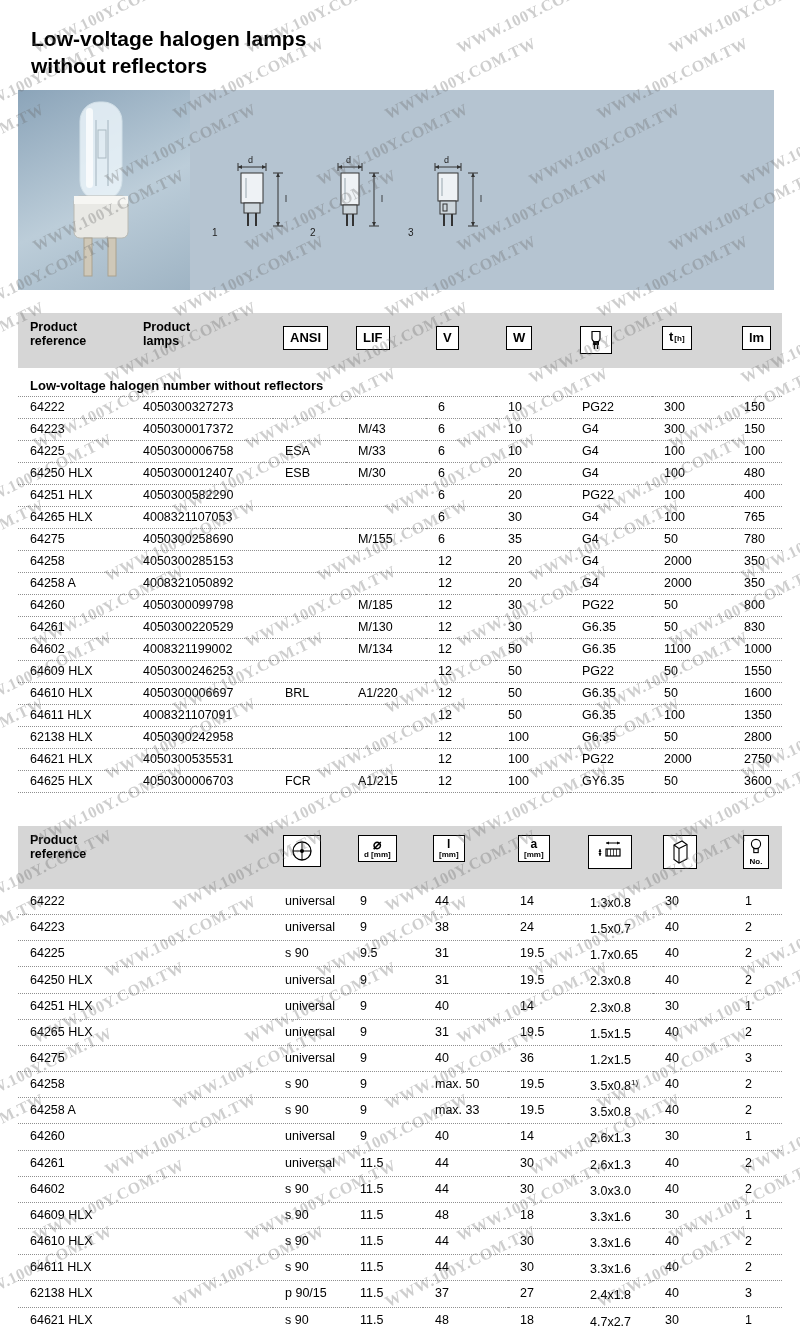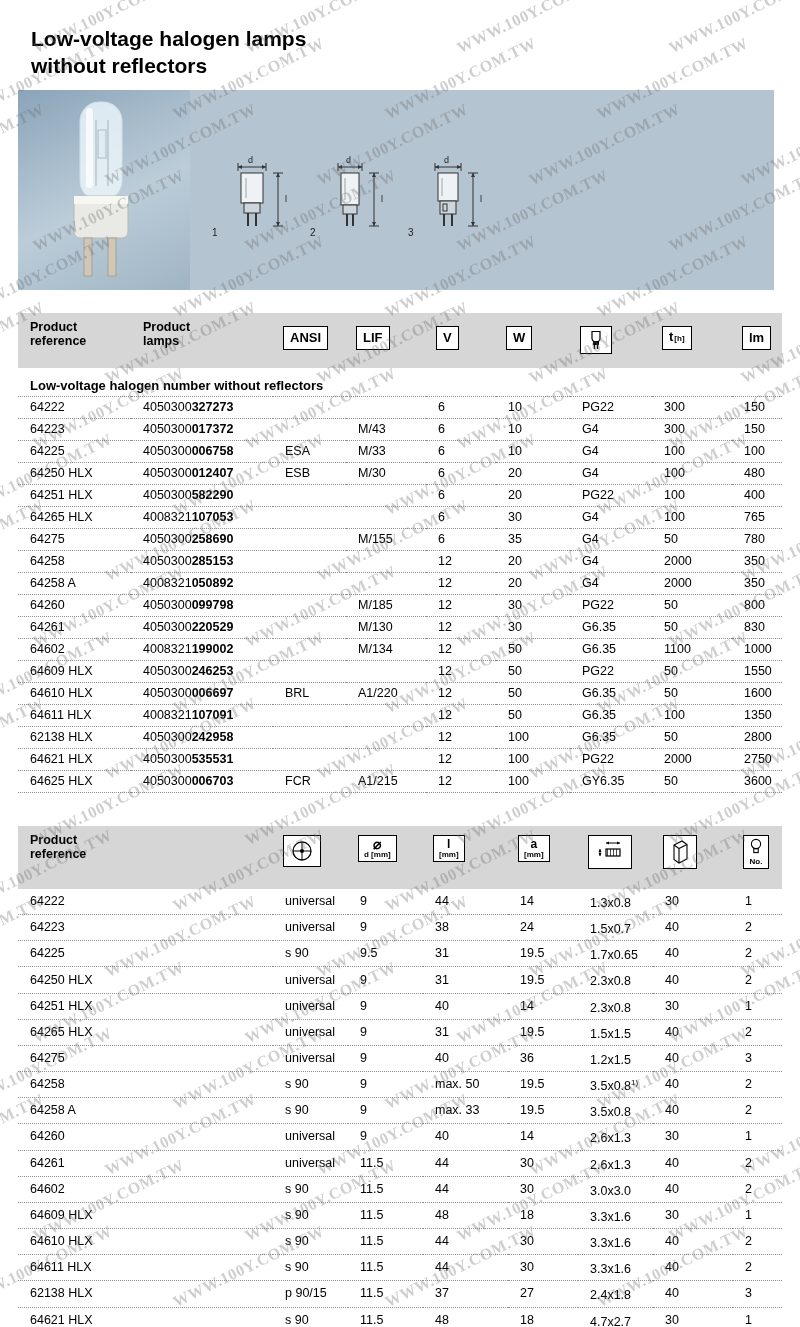--- a/index.html
+++ b/index.html
@@ -64,21 +64,21 @@
   .hbox .sym  { font-size:12px; }
   .hbox .dsym { font-size:14px; line-height:13px; }
 
   tbody td {
     font-size:12.5px; line-height:15px;
     padding:3px 0 3px 12px; height:22px;
     border-bottom:1px dotted #8f8f8f;
     white-space:nowrap; vertical-align:middle;
   }
   tr.section td { font-weight:bold; font-size:13px; padding-top:10px; }
-  .b { font-weight:bold; }
+  .b { font-weight:normal; }
   .sup { font-size:8px; vertical-align:super; }
 
   svg { display:block; }
   .iconsvg { display:inline-block; }
 </style>
 </head>
 <body>
 
 <div class="page">
 

